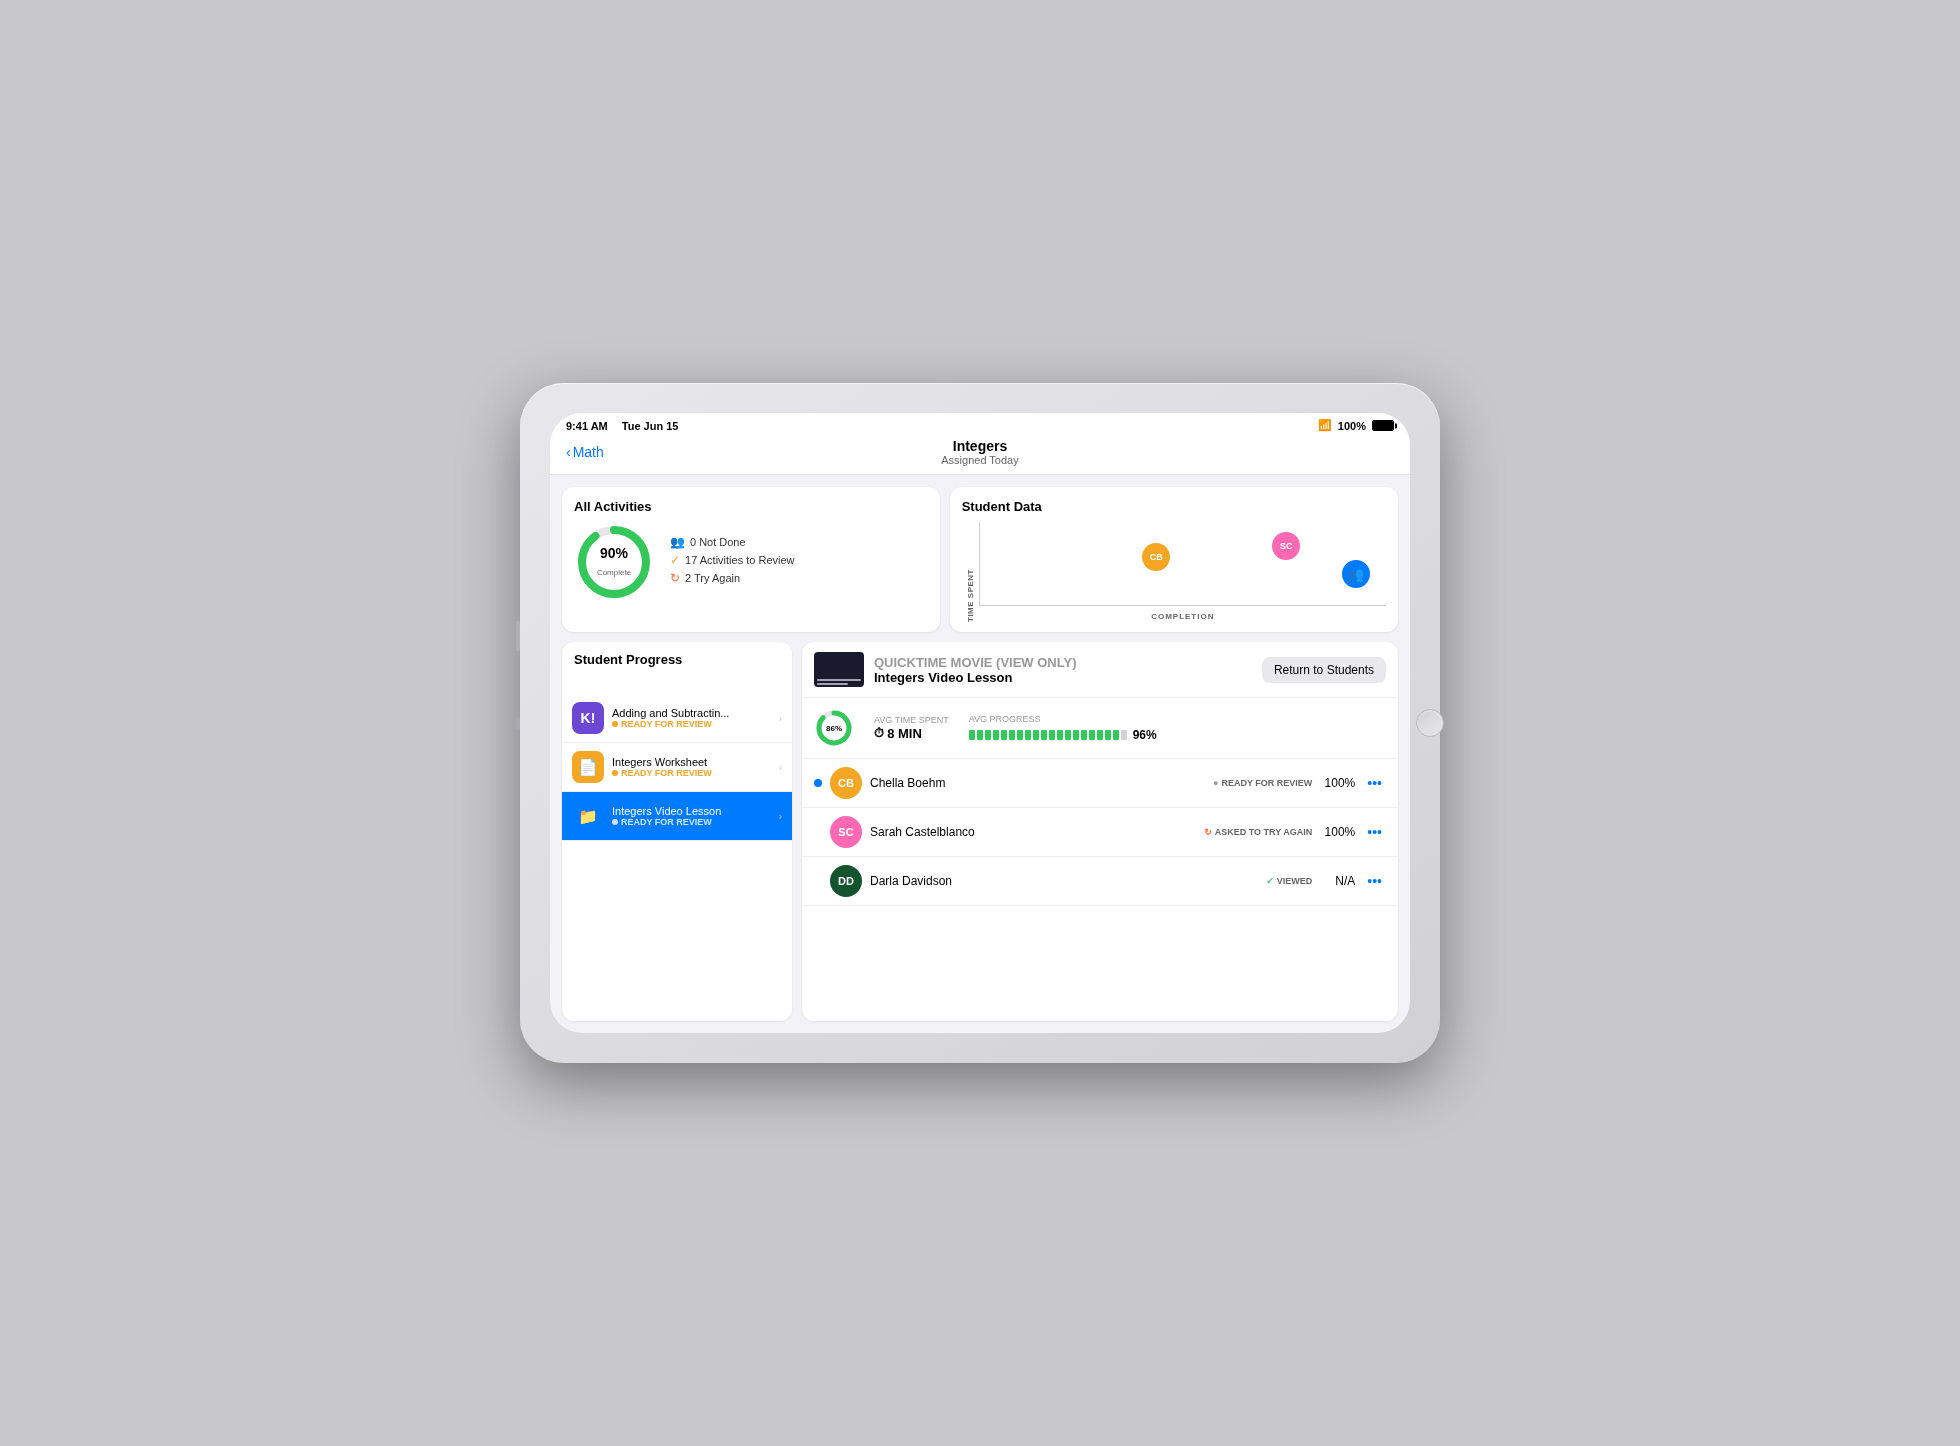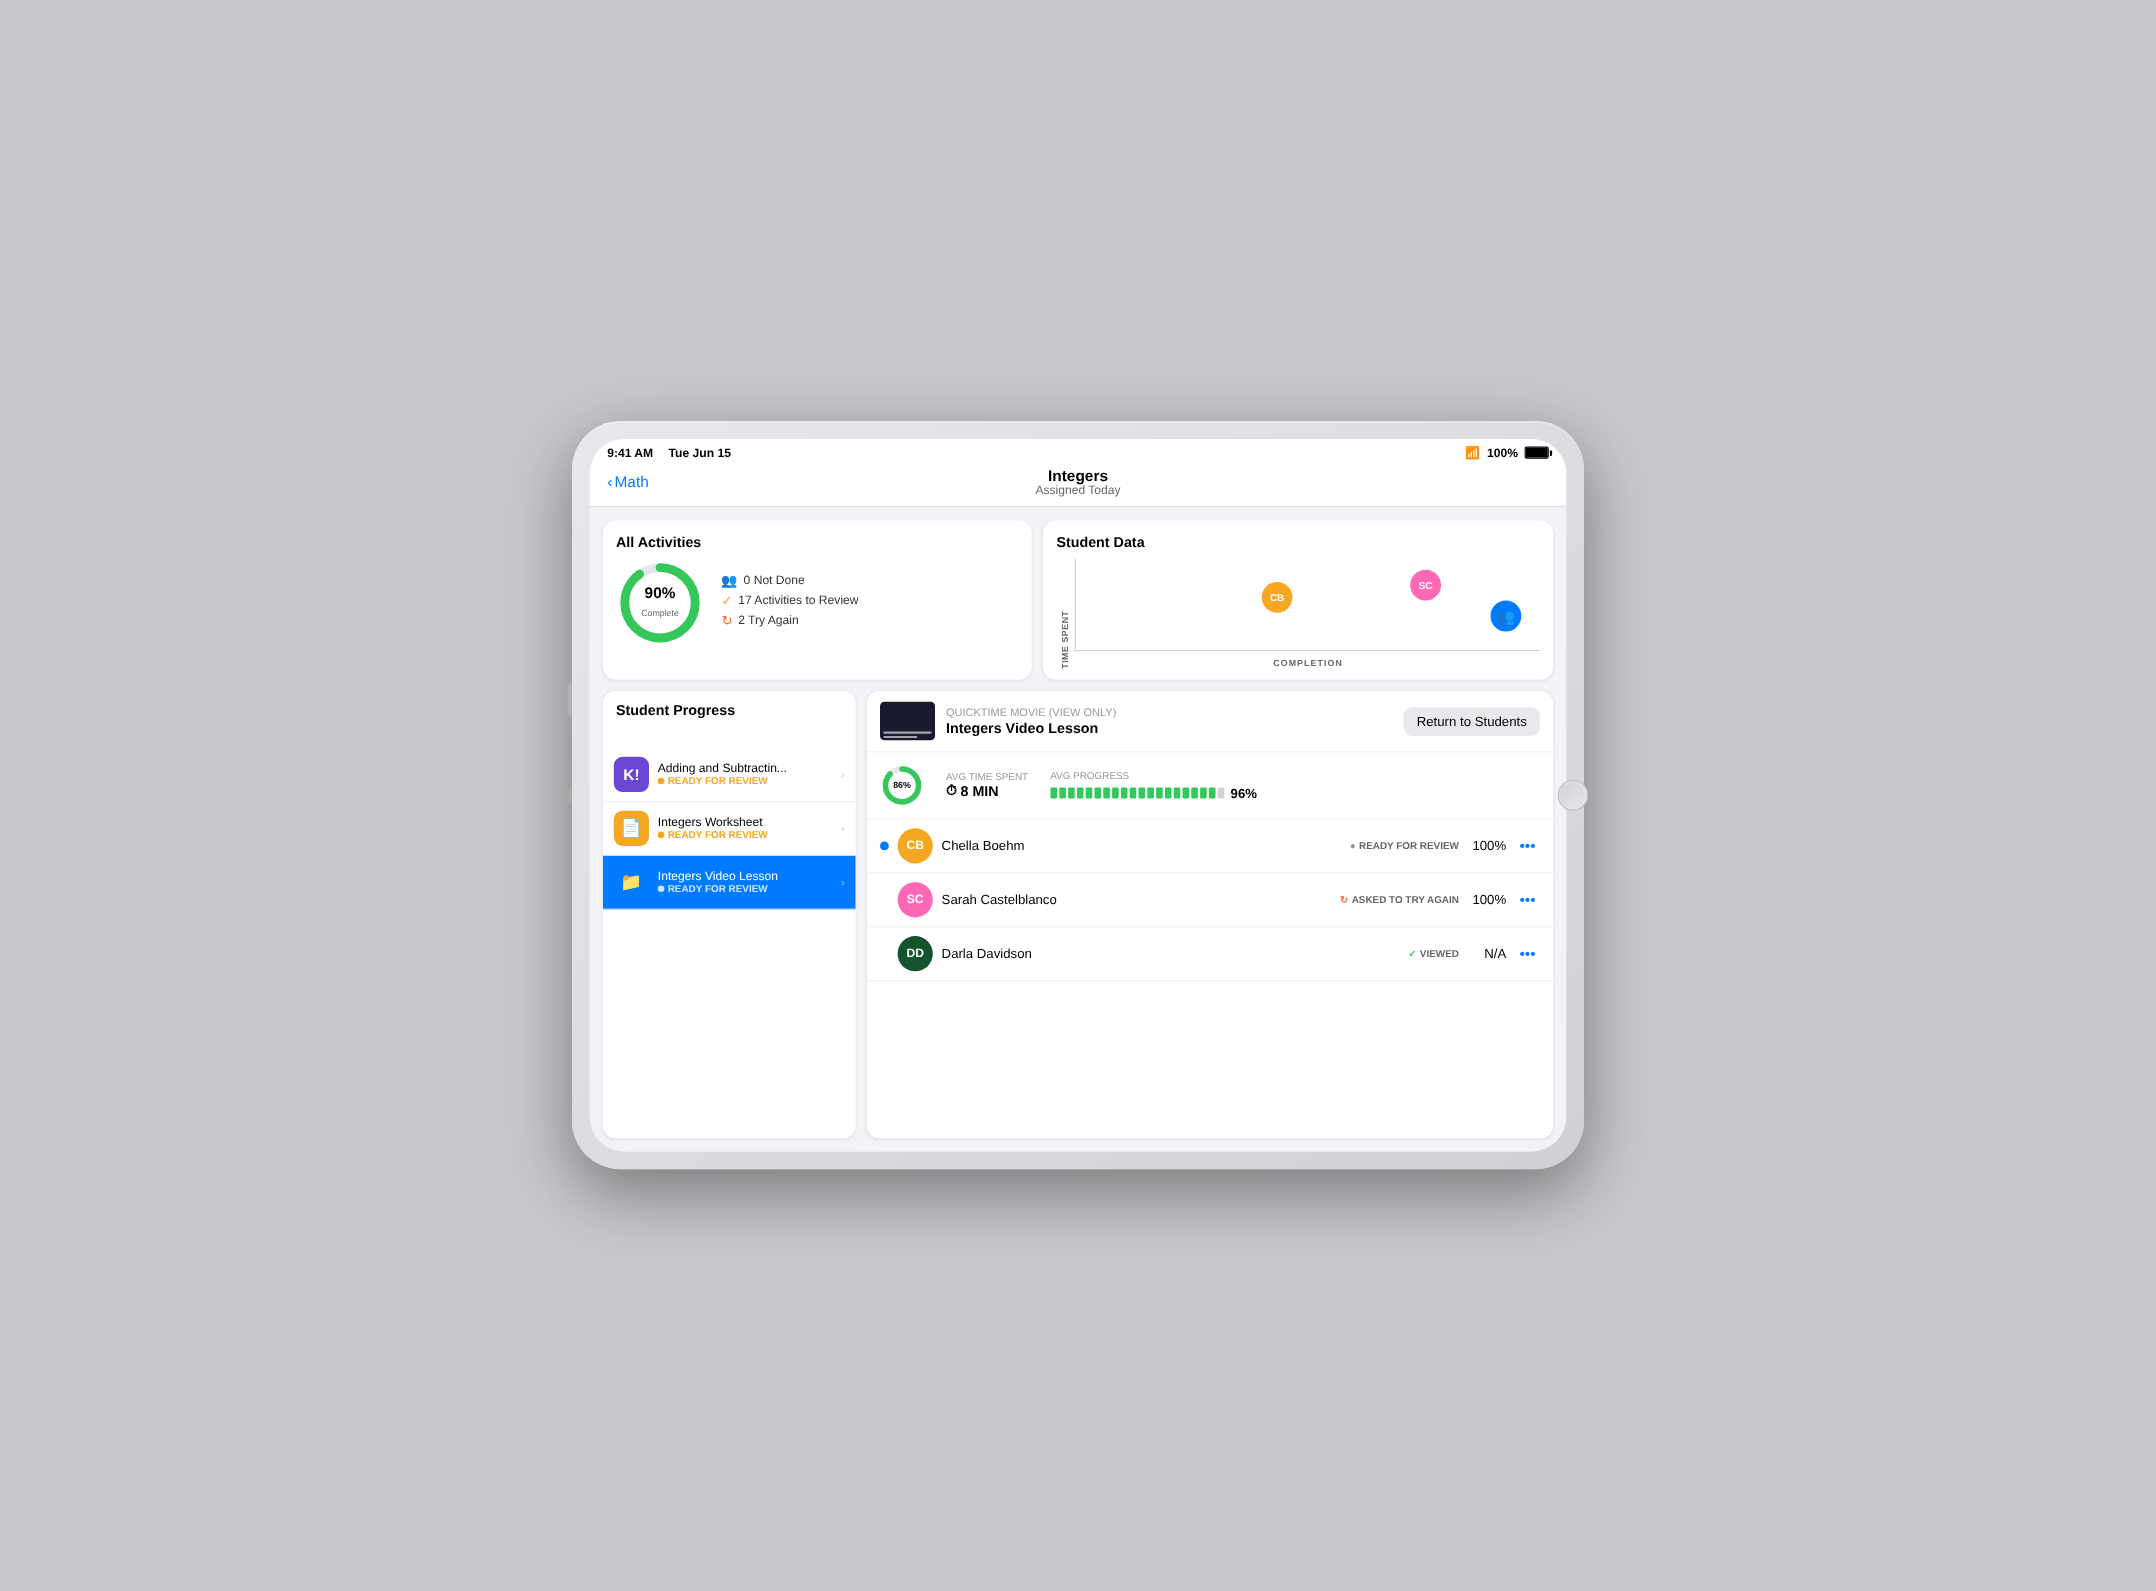--- a/index.html
+++ b/index.html
@@ -9,21 +9,21 @@
       align-items: center;
       justify-content: center;
       min-height: 100vh;
       font-family: -apple-system, BlinkMacSystemFont, 'Helvetica Neue', Arial, sans-serif;
     }
     .ipad-outer {
       width: 920px;
       height: 680px;
       background: linear-gradient(145deg, #e8e8ec, #d0d0d5);
       border-radius: 44px;
-      padding: 16px;
+      padding: 30px;
       box-shadow: 0 20px 60px rgba(0,0,0,0.4), inset 0 1px 0 rgba(255,255,255,0.6);
       position: relative;
     }
     .ipad-screen {
       width: 100%;
       height: 100%;
       background: #f2f2f7;
       border-radius: 32px;
       overflow: hidden;
       display: flex;
@@ -334,24 +334,24 @@
     }
     .video-bar {
       height: 2px;
       background: rgba(255,255,255,0.6);
       border-radius: 1px;
     }
     .video-bar:first-child { width: 100%; }
     .video-bar:last-child { width: 70%; }
     .video-info { flex: 1; }
     .video-type {
-      font-size: 10px;
+      font-size: 13px;
       color: #999;
       text-transform: uppercase;
-      font-weight: 400;
+      font-weight: 700;
     }
     .video-title {
       font-size: 13px;
       font-weight: 600;
       color: #000;
     }
     .return-btn {
       background: #e8e8ed;
       border: none;
       border-radius: 8px;

